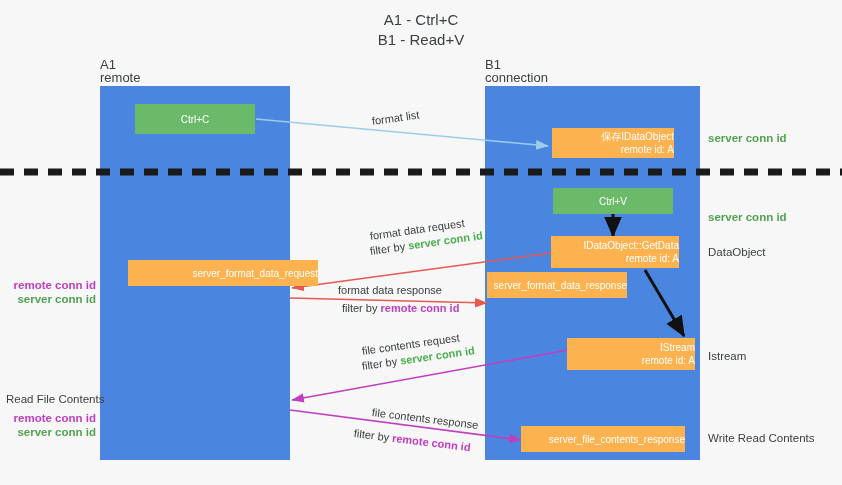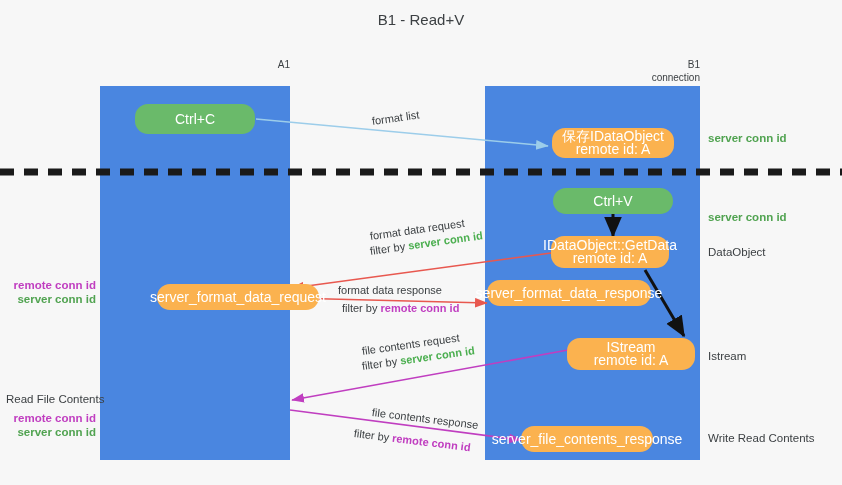--- a/index.html
+++ b/index.html
@@ -28,22 +28,22 @@
     left: 0; top: 10px;
     width: 842px;
     text-align: center;
     font-size: 15px;
     line-height: 20px;
     color: #3c4043;
   }
 
   
   .col-head {
-    text-align: right;
-    font-size: 10px;
+    text-align: left;
+    font-size: 13px;
     line-height: 13px;
     color: #3c4043;
   }
   #head-a1 { left: 100px; top: 58px; width: 190px; }
   #head-b1 { left: 485px; top: 58px; width: 215px; }
 
   
   .lane {
     background: #4a86e0;
   }
@@ -51,28 +51,28 @@
   #lane-b { left: 485px; top: 86px; width: 215px; height: 374px; }
 
   
   .box {
     box-sizing: border-box;
     display: flex;
     flex-direction: column;
     align-items: center;
     justify-content: center;
     color: #ffffff;
-    font-size: 14px;
+    font-size: 10px;
     line-height: 13px;
     text-align: center;
-    border-radius: 13px;
+    border-radius: 0;
   }
   .box.green  { background: #6aba6a; }
   .box.orange { background: #fbb košik; }
-  .box.orange { background: #fbb24f; }
+  .box.orange { background: #fbb24f; align-items: flex-end; }
 
   
   .side-label {
     font-size: 11.5px;
     line-height: 14px;
   }
   .green-txt  { color: #51a351; font-weight: bold; }
   .purple-txt { color: #c03ec0; font-weight: bold; }
   .plain-txt  { color: #3c4043; text-align: right; }
 
@@ -94,25 +94,27 @@
     width: 842px; height: 485px;
     pointer-events: none;
   }
 </style>
 </head>
 <body>
 
 <div id="canvas">
 
   <div class="abs" id="title">
+    <div>A1 - Ctrl+C</div>
     <div>B1 - Read+V</div>
   </div>
 
   <div class="abs col-head" id="head-a1">
     <div>A1</div>
+    <div>remote</div>
   </div>
   <div class="abs col-head" id="head-b1">
     <div>B1</div>
     <div>connection</div>
   </div>
 
   <div class="abs lane" id="lane-a"></div>
   <div class="abs lane" id="lane-b"></div>
 
   <svg id="wires" viewBox="0 0 842 485">
@@ -145,49 +147,49 @@
 
     <line x1="568" y1="350" x2="292" y2="400" stroke="#c03ec0" stroke-width="1.6" marker-end="url(#ah-purple)"></line>
 
     <line x1="290" y1="410" x2="521" y2="440" stroke="#c03ec0" stroke-width="1.6" marker-end="url(#ah-purple)"></line>
   </svg>
 
   <div class="abs box green" style="left:135px; top:104px; width:120px; height:30px;">
     <span>Ctrl+C</span>
   </div>
 
-  <div class="abs box orange" style="left:128px; top:284px; width:162px; height:26px;margin-left:29px;">
+  <div class="abs box orange" style="left:128px; top:260px; width:190px; height:26px;">
     <span>server_format_data_request</span>
   </div>
 
 
   <div class="abs box orange" style="left:552px; top:128px; width:122px; height:30px;">
     <span>保存IDataObject</span>
     <span>remote id: A</span>
   </div>
 
   <div class="abs box green" style="left:553px; top:180px; width:120px; height:26px;margin-top:8px;">
     <span>Ctrl+V</span>
   </div>
 
-  <div class="abs box orange" style="left:551px; top:236px; width:118px; height:32px;">
+  <div class="abs box orange" style="left:551px; top:236px; width:128px; height:32px;">
     <span>IDataObject::GetData</span>
     <span>remote id: A</span>
   </div>
 
   <div class="abs box orange" style="left:567px; top:338px; width:128px; height:32px;">
     <span>IStream</span>
     <span>remote id: A</span>
   </div>
 
-  <div class="abs box orange" style="left:487px; top:280px; width:164px; height:26px;">
+  <div class="abs box orange" style="left:487px; top:272px; width:140px; height:26px;">
     <span>server_format_data_response</span>
   </div>
 
-  <div class="abs box orange" style="left:521px; top:426px; width:132px; height:26px;">
+  <div class="abs box orange" style="left:521px; top:426px; width:164px; height:26px;">
     <span>server_file_contents_response</span>
   </div>
 
   <div class="abs side-label green-txt" style="left:708px; top:131px;">
     <span>server conn id</span>
   </div>
 
   <div class="abs side-label green-txt" style="left:708px; top:210px;">
     <span>server conn id</span>
   </div>

